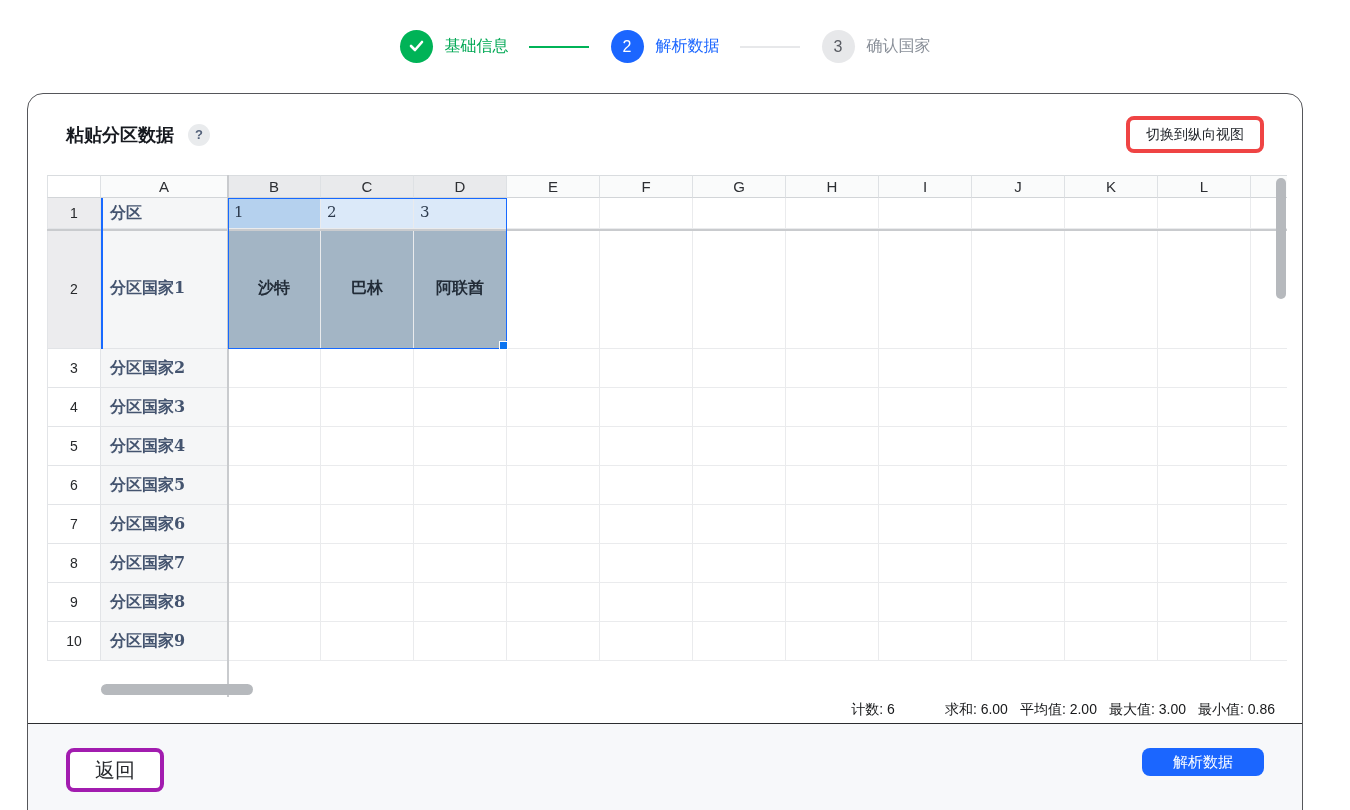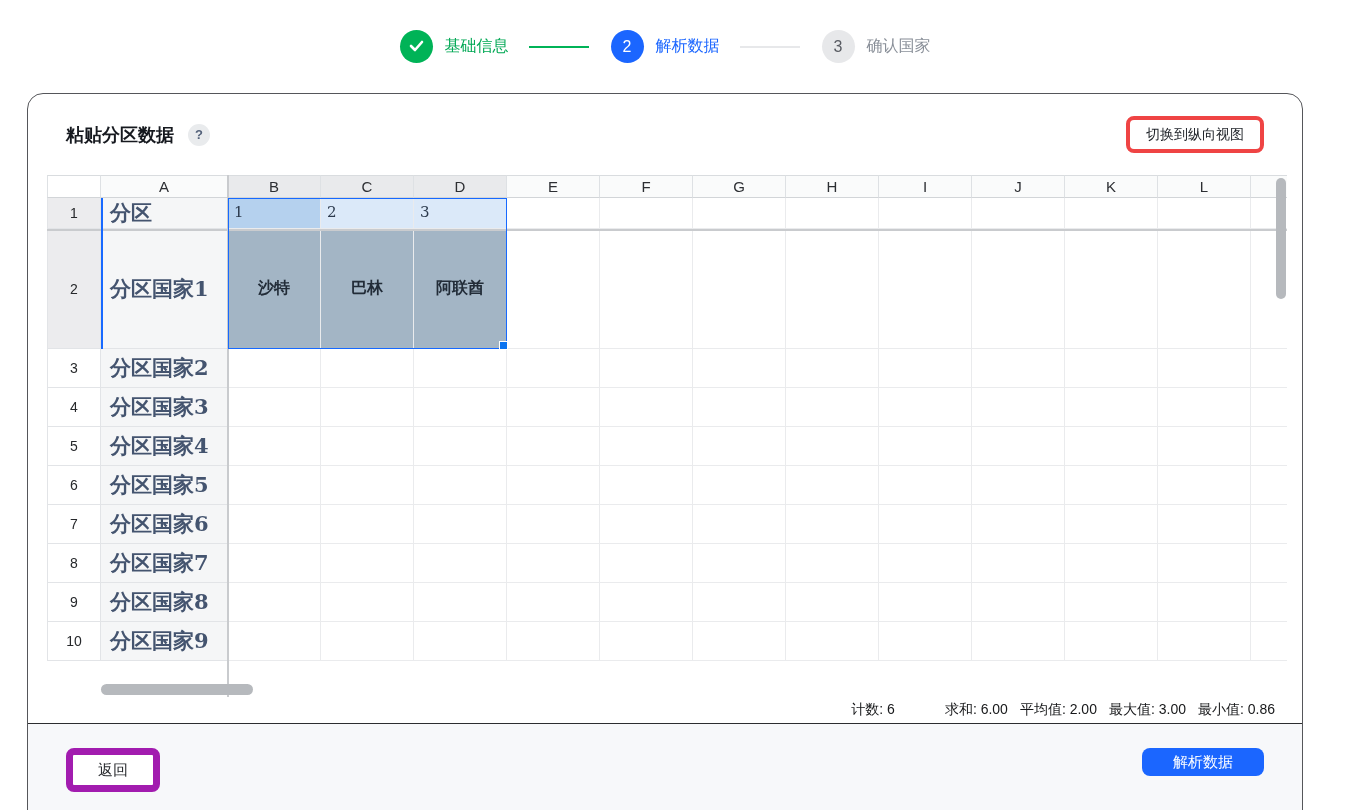--- a/index.html
+++ b/index.html
@@ -53,21 +53,21 @@
     border-bottom:1px solid #d2d5d8; display:flex; align-items:center; justify-content:center;
     font-size:15px; color:#2d2f33; }
   .ch.first { border-left:1px solid #dee1e4; background:#fff; }
   .chsel { background:#e9eaec; }
   .rh { background:#fff; border-left:1px solid #e2e4e7; border-right:1px solid #e2e4e7;
     border-bottom:1px solid #e2e4e7; display:flex; align-items:center; justify-content:center;
     font-size:14px; color:#26282b; }
   .rhsel { background:#ececee; }
   .cell { background:#fff; border-right:1px solid #eaebed; border-bottom:1px solid #eaebed; }
   .acell { background:#f5f6f7; border-right:1px solid #e4e6e8; border-bottom:1px solid #e2e4e7;
-    display:flex; align-items:center; font-weight:700; font-size:21px; color:#44546f;
+    display:flex; align-items:center; font-weight:700; font-size:16px; color:#44546f;
     padding:0 9px; font-family:"DejaVu Serif",serif; }
   .row1 .val { font-family:"DejaVu Serif",serif; font-size:15px; color:#2c3a4d;
     padding:4px 6px; line-height:20px; }
   .anchor { background:#b5d1ee; }
   .tint { background:#dbe9f9; }
   .fill { background:#a3b5c5; display:flex; align-items:center; justify-content:center;
     font-weight:700; font-size:16px; color:#222c38; }
   
   .ov { position:absolute; pointer-events:none; }
   .ov-hdiv { left:0; top:54px; width:100%; height:2px; background:#c9cbce; z-index:2; }
@@ -81,22 +81,22 @@
   .sb-v { right:1px; top:3px; width:10px; height:121px; border-radius:5px; }
 
   
   .status-bar { height:26px; margin:0 19px; display:flex; align-items:center;
     justify-content:flex-end; font-size:14px; color:#17181a; padding-right:8px; }
   .status-item { margin-left:12px; }
   .status-item.count { margin-right:38px;text-align:center; }
   .footer-sep { border-top:1px solid #2c2d30; }
   .panel-footer { background:#f7f8fa; display:flex; justify-content:space-between;
     padding:24px 38px; height:115px; }
-  .btn-back { height:44px; padding:0 25px; background:#fff; border:7px solid #a21caf;
-    color:#26282c; font-size:15px; }
+  .btn-back { height:44px; padding:0 25px; background:#fff; border:4px solid #a21caf;
+    color:#26282c; font-size:20px; }
   .btn-primary { height:28px; padding:0 31px; background:#1b66ff; border:none;
     color:#fff; font-size:15px; font-weight:500; }
 </style>
 </head>
 <body>
 
 <div class="stepper-wrap">
   <div class="stepper">
     <div class="step">
       <div class="step-circle done">

